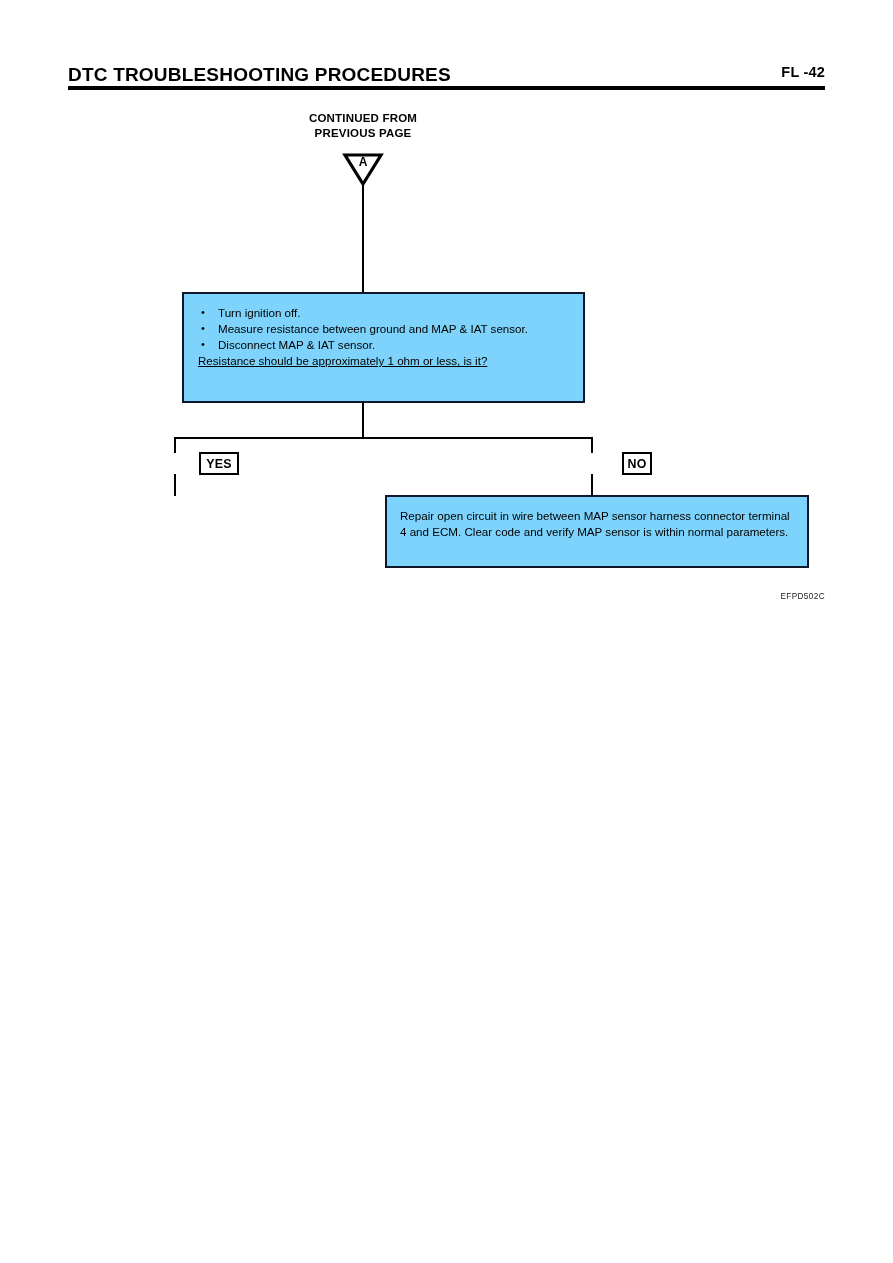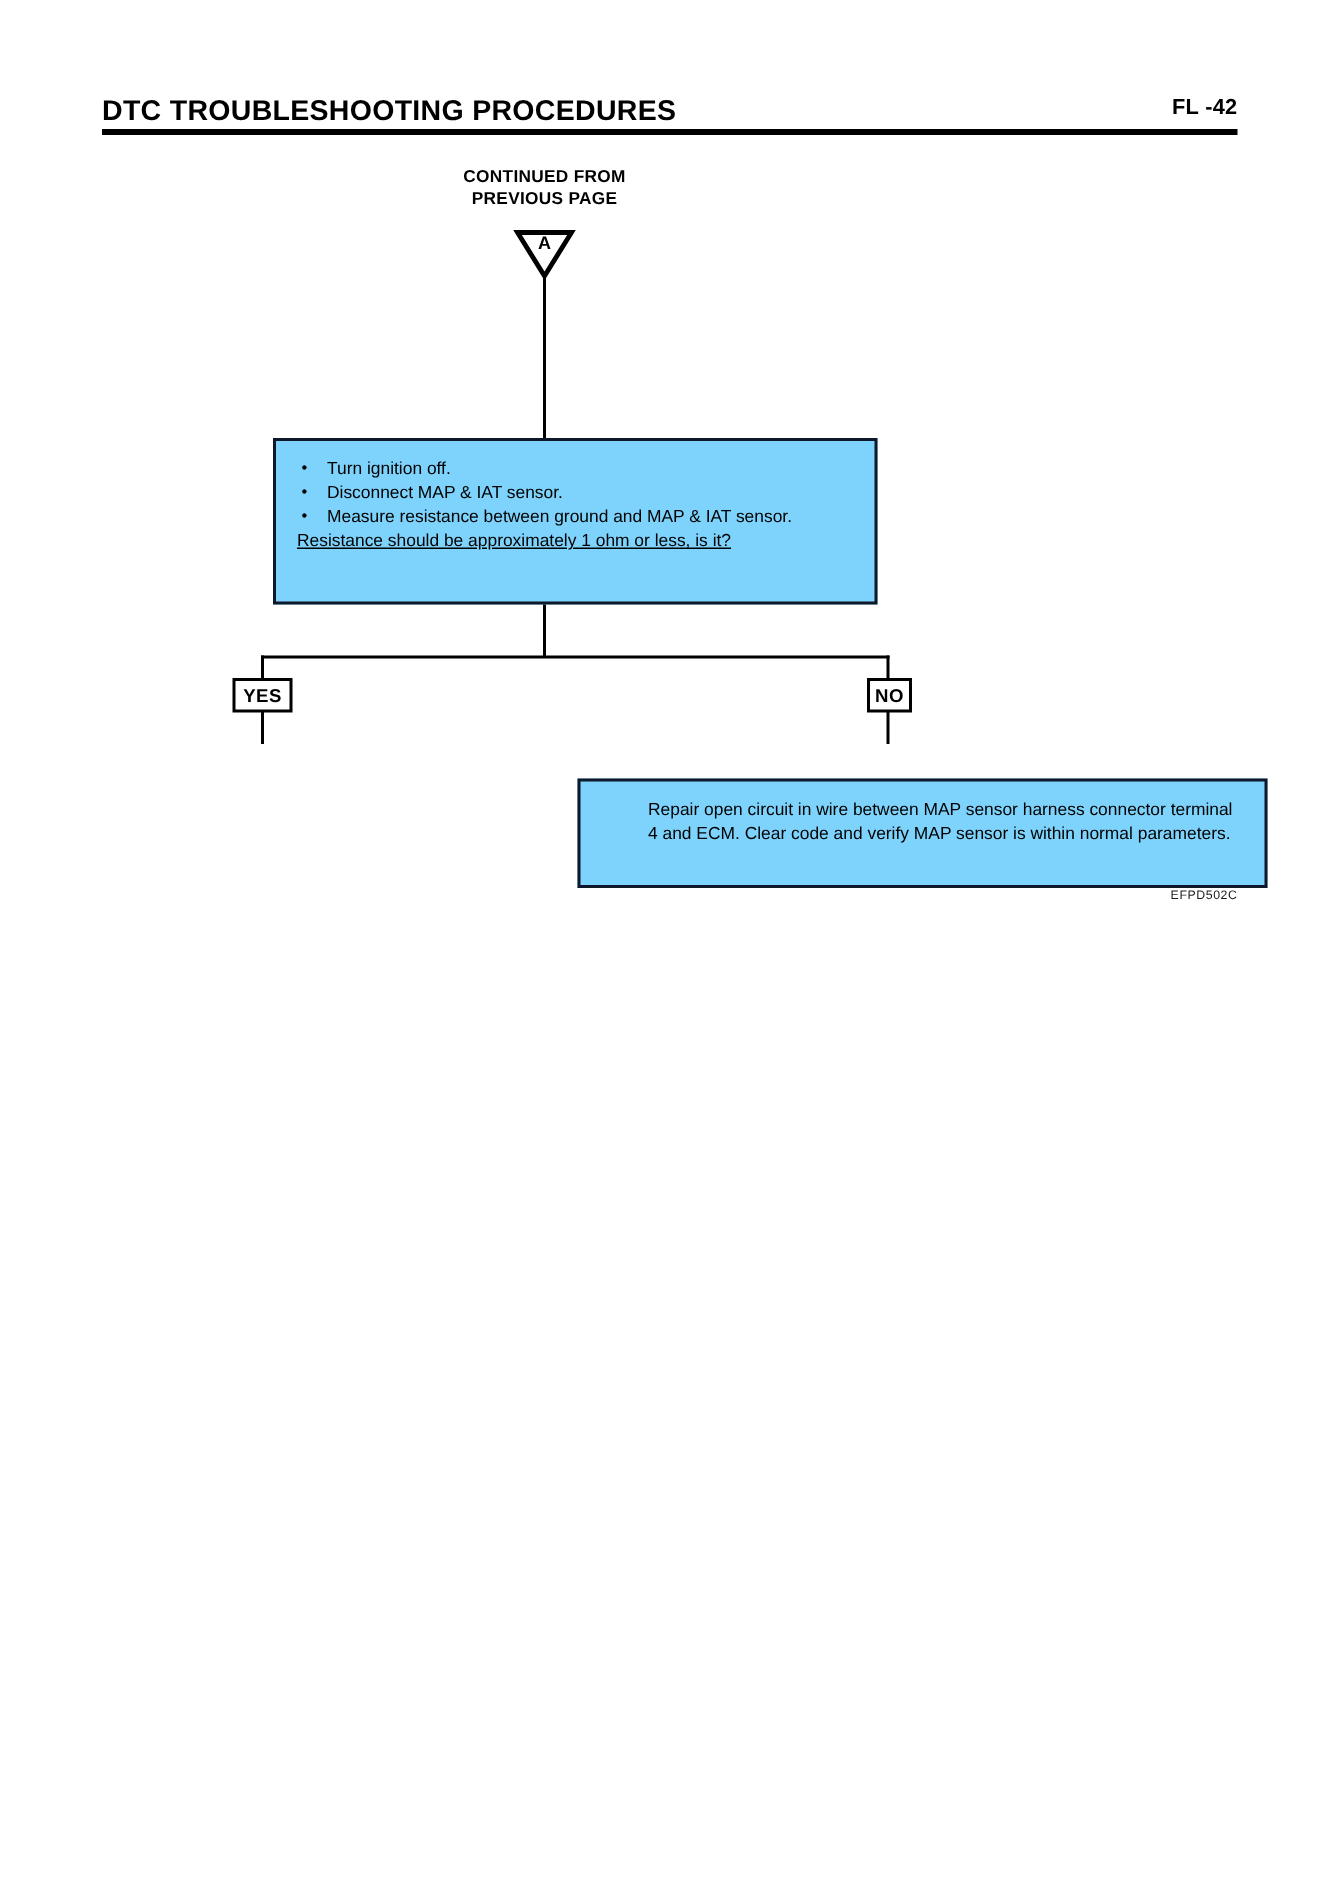--- a/index.html
+++ b/index.html
@@ -118,20 +118,21 @@
     position: absolute;
     border: 2px solid #000000;
     background: #ffffff;
     box-sizing: border-box;
     font-size: 12.4px;
     font-weight: bold;
     display: flex;
     align-items: center;
     justify-content: center;
     letter-spacing: 0.3px;
+    margin-left: 44px;
   }
 
   
   .page-connector {
     position: absolute;
     width: 42px;
     height: 34px;
   }
   .page-connector .pc-letter {
     position: absolute;
@@ -177,37 +178,37 @@
     </svg>
     <div class="pc-letter">A</div>
   </div>
 
   <div class="connector v-line" style="left:362px; top:182px; height:111px;"></div>
 
   <div class="node-box" style="left:182px; top:292px; width:403px; height:111px;">
     <div class="box-text" style="padding:11px 12px 0 14px;">
       <ul class="bullet-list">
         <li>Turn ignition off.</li>
+        <li style="max-width:355px;">Measure resistance between ground and MAP &amp; IAT sensor.</li>
         <li>Disconnect MAP &amp; IAT sensor.</li>
-        <li style="max-width:355px;">Measure resistance between ground and MAP &amp; IAT sensor.</li>
       </ul>
       <div class="tail-line">Resistance should be approximately 1 ohm or less, is it?</div>
     </div>
   </div>
 
   <div class="connector v-line" style="left:362px; top:403px; height:35px;"></div>
 
   <div class="connector h-line" style="left:174px; top:437px; width:419px;"></div>
 
   <div class="connector v-line" style="left:174px; top:437px; height:16px;"></div>
   <div class="branch-tag" style="left:155px; top:452px; width:40px; height:23px;">YES</div>
   <div class="connector v-line" style="left:174px; top:474px; height:22px;"></div>
 
   <div class="connector v-line" style="left:591px; top:437px; height:16px;"></div>
   <div class="branch-tag" style="left:578px; top:452px; width:30px; height:23px;">NO</div>
   <div class="connector v-line" style="left:591px; top:474px; height:22px;"></div>
-  <div class="node-box" style="left:385px; top:519px; width:460px; height:73px;padding-left:32px;">
+  <div class="node-box" style="left:385px; top:495px; width:424px; height:73px;">
     <div class="box-text" style="padding:11px 12px 0 13px;">Repair open circuit in wire between MAP sensor harness connector terminal 4 and ECM. Clear code and verify MAP sensor is within normal parameters.</div>
   </div>
 
 </div>
 
 <div id="figure-ref">EFPD502C</div>
 
 </body></html>

